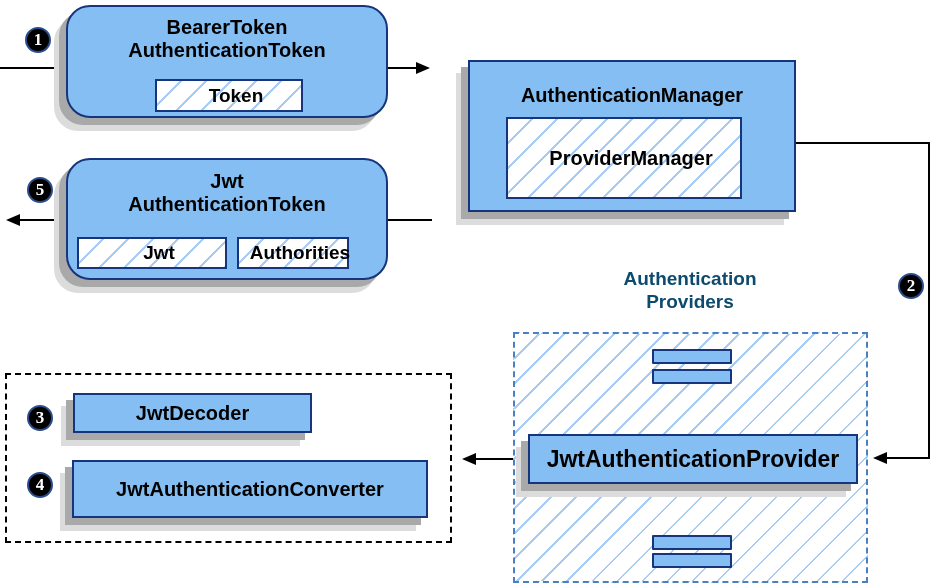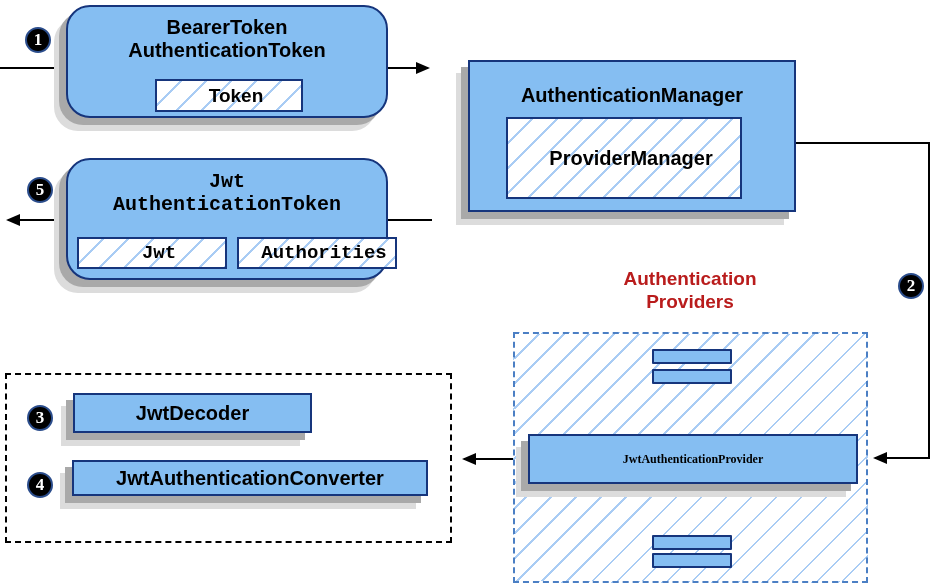--- a/index.html
+++ b/index.html
@@ -95,48 +95,48 @@
       <div>AuthenticationToken</div>
     </div>
     <div class="member hatch" style="left:87px;top:72px;width:148px;height:33px;">Token</div>
   </div>
 
   <div class="node" style="left:432px;top:60px;width:328px;height:152px;margin-left:36px;">
     <div class="title20" style="padding-top:22px;">AuthenticationManager</div>
     <div class="member hatch" style="left:36px;top:55px;width:236px;height:82px;font-size:20px;">ProviderManager</div>
   </div>
 
-  <div class="node rounded" style="left:66px;top:158px;width:322px;height:122px;font-family:Liberation Mono, monospace;">
+  <div class="node rounded" style="left:66px;top:158px;width:322px;height:122px;">
     <div class="title20" style="padding-top:10px;">
       <div>Jwt</div>
       <div>AuthenticationToken</div>
     </div>
     <div class="member hatch" style="left:9px;top:77px;width:150px;height:32px;">Jwt</div>
-    <div class="member hatch" style="left:169px;top:77px;width:160px;height:32px;">Authorities</div>
+    <div class="member hatch" style="left:169px;top:77px;width:112px;height:32px;">Authorities</div>
   </div>
 
-  <div class="title19" style="position:absolute;left:565px;top:267px;width:250px;text-align:center;font-weight:bold;color:#b91c1c;">
+  <div class="title19" style="position:absolute;left:565px;top:267px;width:250px;text-align:center;font-weight:bold;color:#0c4a6e;">
     <div>Authentication</div>
     <div>Providers</div>
   </div>
 
   <div class="dashed-blue hatch">
     <div class="bar" style="left:137px;top:15px;"></div>
     <div class="bar" style="left:137px;top:35px;"></div>
     <div class="bar" style="left:137px;top:201px;"></div>
     <div class="bar" style="left:137px;top:219px;"></div>
   </div>
 
-  <div class="node flexc" style="left:528px;top:434px;width:330px;height:50px;font-size:12px;font-family:Liberation Serif, serif;">JwtAuthenticationProvider</div>
+  <div class="node flexc" style="left:528px;top:434px;width:330px;height:50px;font-size:23px;">JwtAuthenticationProvider</div>
 
   <div class="dashed-black"></div>
 
   <div class="node flexc" style="left:73px;top:393px;width:239px;height:40px;font-size:20px;">JwtDecoder</div>
 
-  <div class="node flexc" style="left:72px;top:460px;width:356px;height:36px;font-size:20px;">JwtAuthenticationConverter</div>
+  <div class="node flexc" style="left:72px;top:460px;width:356px;height:58px;font-size:20px;">JwtAuthenticationConverter</div>
 
   <div class="badge" style="left:25px;top:27px;">1</div>
   <div class="badge" style="left:898px;top:273px;">2</div>
   <div class="badge" style="left:27px;top:405px;">3</div>
   <div class="badge" style="left:27px;top:472px;">4</div>
   <div class="badge" style="left:27px;top:177px;">5</div>
 
 </div>
 
 </body></html>

